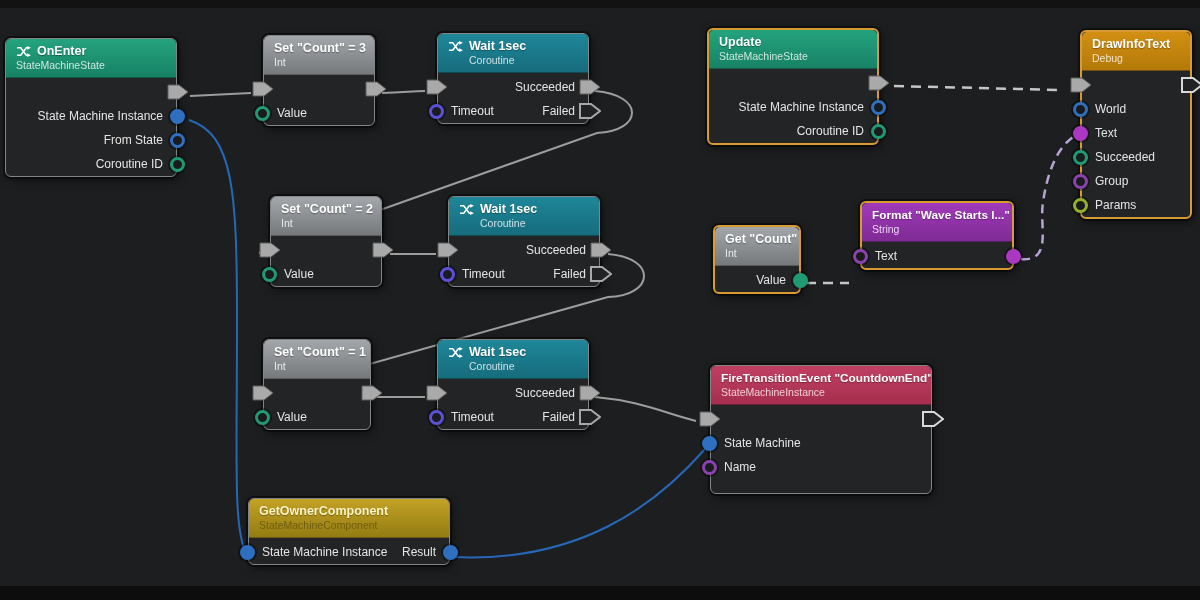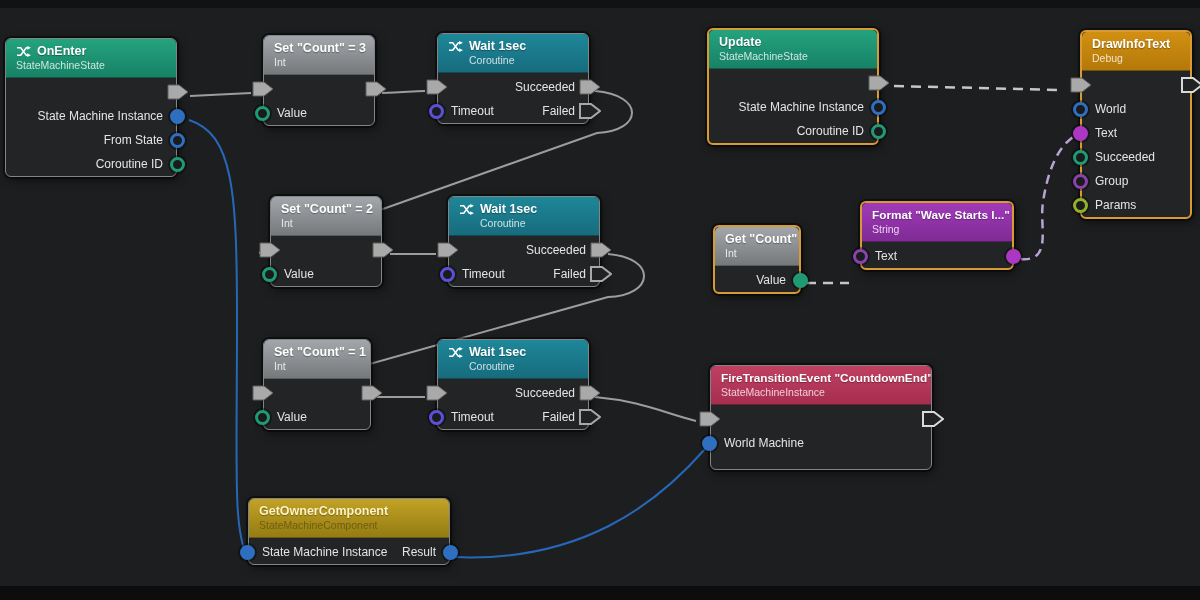--- a/index.html
+++ b/index.html
@@ -428,21 +428,25 @@
           </svg>
         </span>
       <span class="apin r outline bright">
           <svg viewBox="0 0 22 18">
             <polygon points="1,2 12,2 21,9 12,16 1,16"></polygon>
           </svg>
         </span>
     </div>
     <div class="row">
       <span class="pin l filled" style="--c:#2e6fc0"></span>
-      <span class="lbl">World Machine</span>
+      <span class="lbl">State Machine</span>
+    </div>
+    <div class="row">
+      <span class="pin l" style="--c:#8a42ae"></span>
+      <span class="lbl">Name</span>
     </div>
   </div>
 </div>
 
 <div class="node" style="left:248px;top:498px;width:202px">
   <div class="hd h-gold">
     <div class="t-row">
         <span class="ttl">GetOwnerComponent</span>
       </div>
     <div class="sub">StateMachineComponent</div>

